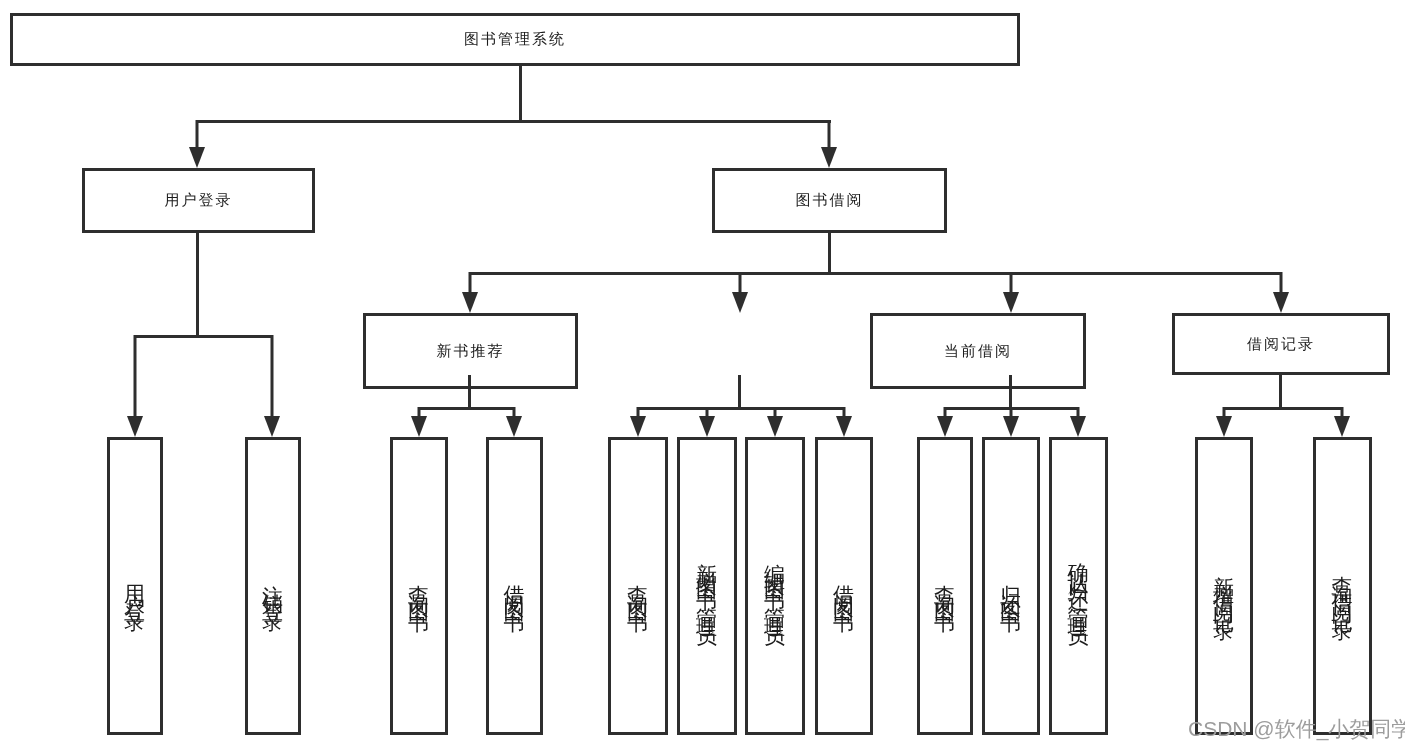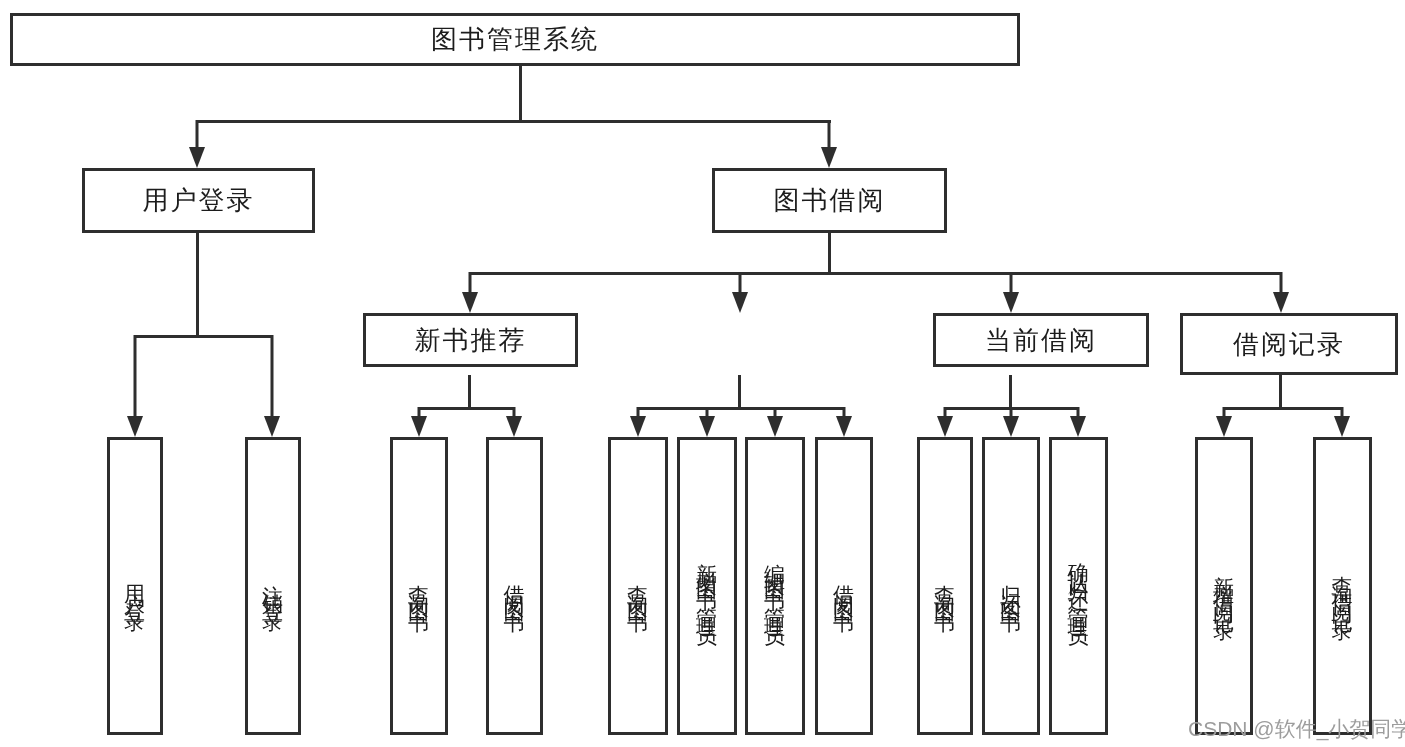--- a/index.html
+++ b/index.html
@@ -17,21 +17,21 @@
     position:absolute;
     box-sizing:border-box;
     border:3px solid var(--line);
     background:#fff;
     display:flex;
     align-items:center;
     justify-content:center;
     color:var(--text);
   }
   .box .hlabel{
-    font-size:26px;
+    font-size:15px;
     letter-spacing:2px;
     white-space:nowrap;
   }
   .box .vlabel{
     writing-mode:vertical-lr;
     text-orientation:mixed;
     font-size:21px;
     letter-spacing:9px;
     line-height:1;
     white-space:nowrap;
@@ -89,27 +89,27 @@
   <div class="arr" style="left:126px;top:335px;height:102px;"></div>
   <div class="arr" style="left:263px;top:335px;height:102px;"></div>
 
   <div class="vl" style="left:828px;top:233px;height:39px;"></div>
   <div class="hl" style="left:469px;top:272px;width:812px;"></div>
   <div class="arr" style="left:461px;top:272px;height:41px;"></div>
   <div class="arr" style="left:731px;top:272px;height:41px;"></div>
   <div class="arr" style="left:1002px;top:272px;height:41px;"></div>
   <div class="arr" style="left:1272px;top:272px;height:41px;"></div>
 
-  <div class="box" style="left:363px;top:313px;width:215px;height:54px;">
+  <div class="box" style="left:363px;top:313px;width:215px;height:76px;">
     <span class="hlabel">新书推荐</span>
   </div>
-  <div class="box" style="left:933px;top:313px;width:216px;height:54px;">
+  <div class="box" style="left:870px;top:313px;width:216px;height:76px;">
     <span class="hlabel">当前借阅</span>
   </div>
-  <div class="box" style="left:1172px;top:313px;width:218px;height:62px;margin-left:8px;">
+  <div class="box" style="left:1172px;top:313px;width:218px;height:62px;">
     <span class="hlabel">借阅记录</span>
   </div>
 
   <div class="vl" style="left:468px;top:375px;height:32px;"></div>
   <div class="hl" style="left:418px;top:407px;width:97px;"></div>
   <div class="vl" style="left:738px;top:375px;height:32px;"></div>
   <div class="hl" style="left:637px;top:407px;width:208px;"></div>
   <div class="vl" style="left:1009px;top:375px;height:32px;"></div>
   <div class="hl" style="left:944px;top:407px;width:135px;"></div>
   <div class="vl" style="left:1279px;top:375px;height:32px;"></div>

